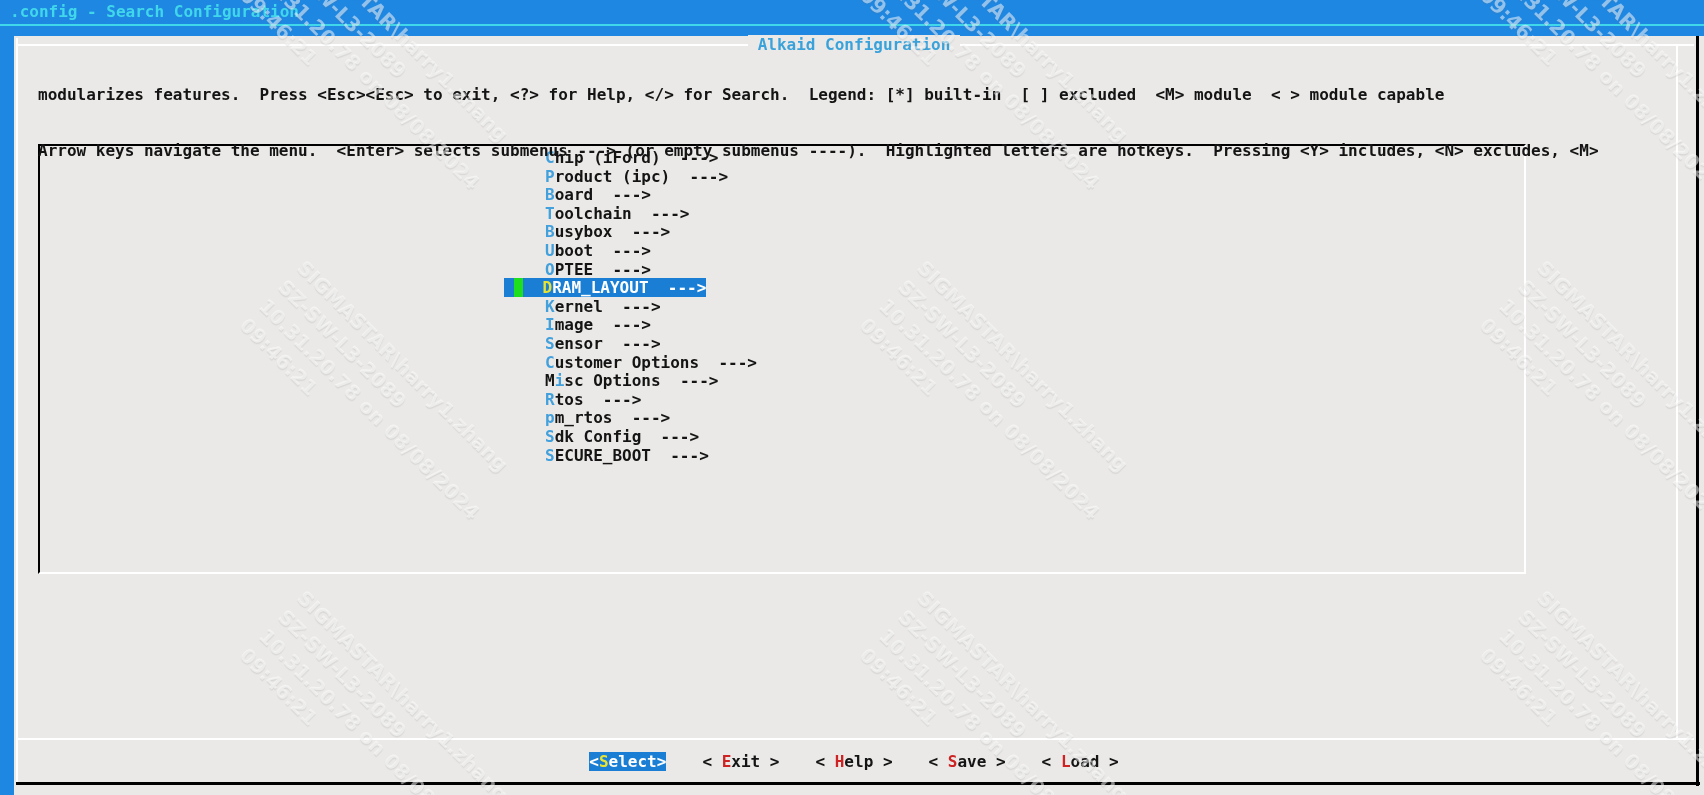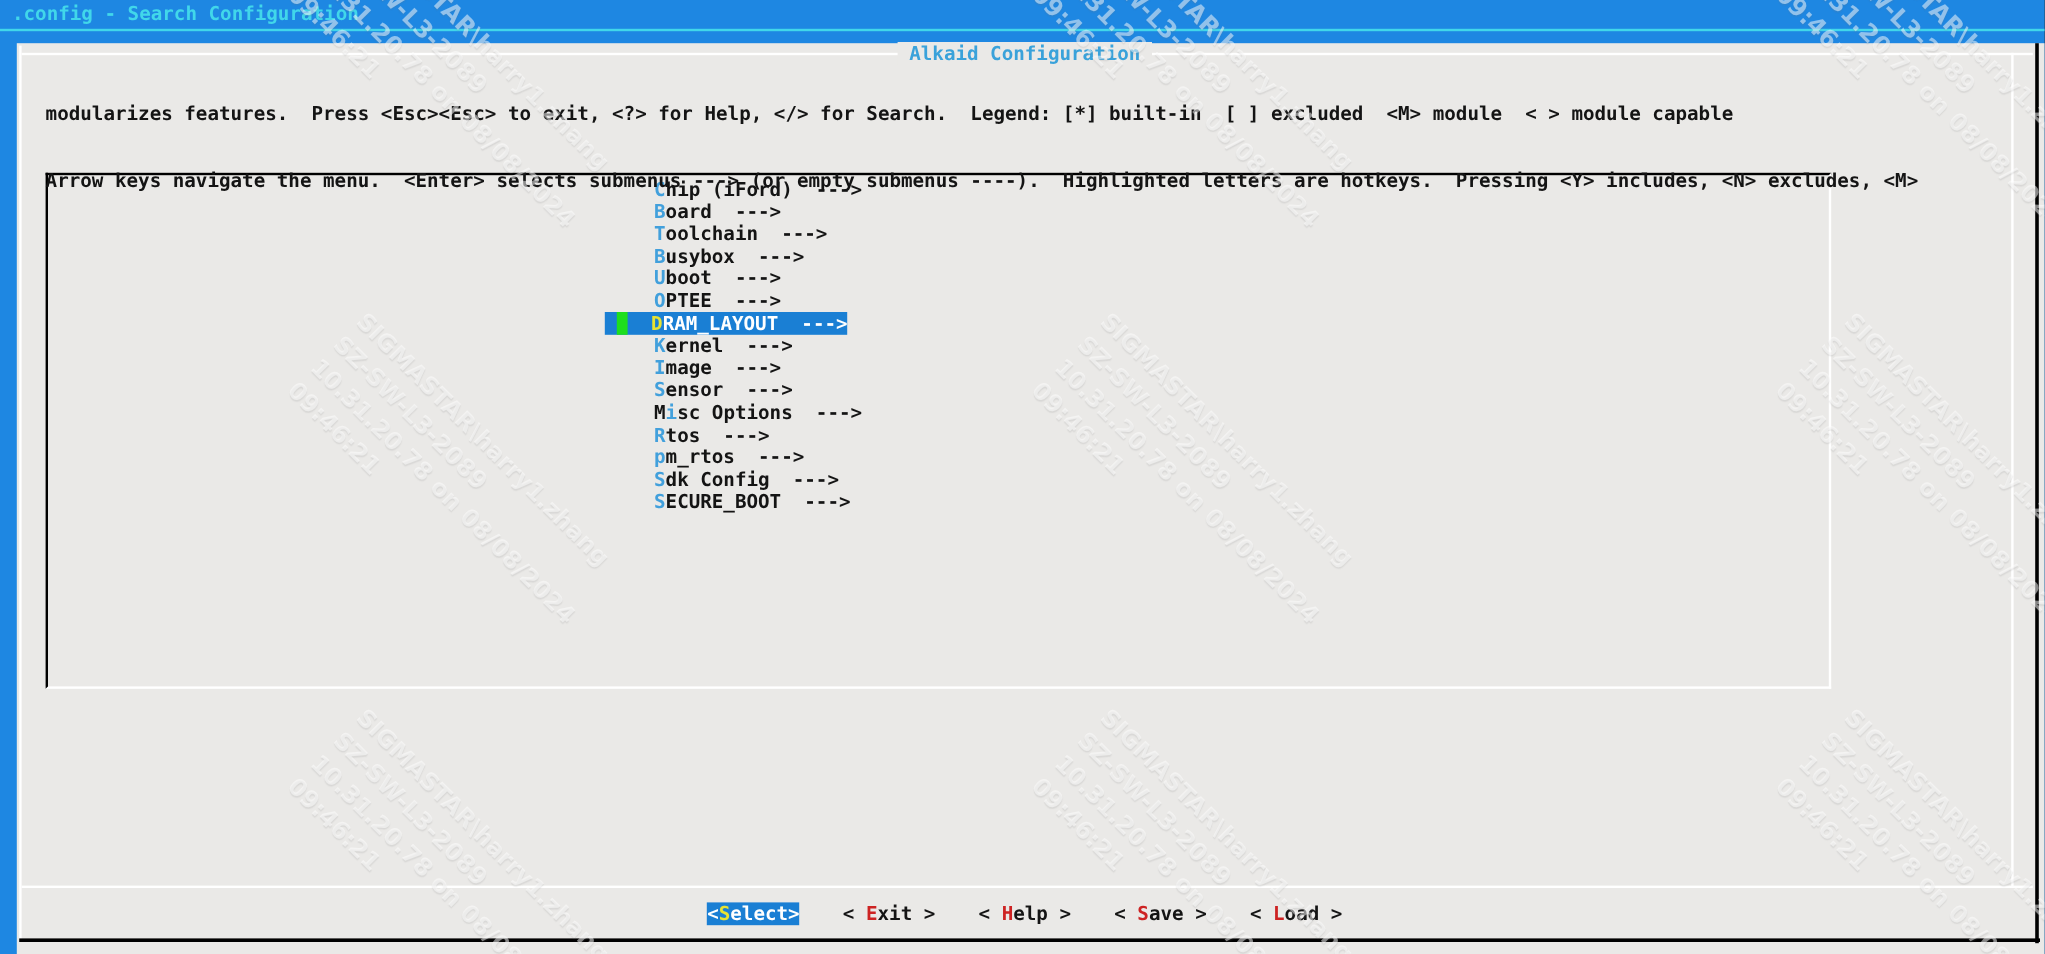--- a/index.html
+++ b/index.html
@@ -65,29 +65,31 @@
     </div>
 
     <div class="instructions">
       <div>modularizes features.  Press &lt;Esc&gt;&lt;Esc&gt; to exit, &lt;?&gt; for Help, &lt;/&gt; for Search.  Legend: [*] built-in  [ ] excluded  &lt;M&gt; module  &lt; &gt; module capable</div>
       <div>Arrow keys navigate the menu.  &lt;Enter&gt; selects submenus ---&gt; (or empty submenus ----).  Highlighted letters are hotkeys.  Pressing &lt;Y&gt; includes, &lt;N&gt; excludes, &lt;M&gt;</div>
     </div>
 
     <div class="menu-box">
       <div class="menu-rows" id="menu-rows">
           <div class="menu-row"><span class="hk">C</span>hip (iFord)  ---&gt;</div>
+          <div class="menu-row"><span class="hk">P</span>roduct (ipc)  ---&gt;</div>
           <div class="menu-row"><span class="hk">B</span>oard  ---&gt;</div>
           <div class="menu-row"><span class="hk">T</span>oolchain  ---&gt;</div>
           <div class="menu-row"><span class="hk">B</span>usybox  ---&gt;</div>
           <div class="menu-row"><span class="hk">U</span>boot  ---&gt;</div>
           <div class="menu-row"><span class="hk">O</span>PTEE  ---&gt;</div>
           <div class="menu-row selected"><span class="bar"> <span class="cursor"> </span>  <span class="hk">D</span>RAM_LAYOUT  ---&gt;</span></div>
           <div class="menu-row"><span class="hk">K</span>ernel  ---&gt;</div>
           <div class="menu-row"><span class="hk">I</span>mage  ---&gt;</div>
           <div class="menu-row"><span class="hk">S</span>ensor  ---&gt;</div>
+          <div class="menu-row"><span class="hk">C</span>ustomer Options  ---&gt;</div>
           <div class="menu-row">M<span class="hk">i</span>sc Options  ---&gt;</div>
           <div class="menu-row"><span class="hk">R</span>tos  ---&gt;</div>
           <div class="menu-row"><span class="hk">p</span>m_rtos  ---&gt;</div>
           <div class="menu-row"><span class="hk">S</span>dk Config  ---&gt;</div>
           <div class="menu-row"><span class="hk">S</span>ECURE_BOOT  ---&gt;</div>
         </div>
     </div>
 
     <div class="btn-sep"></div>
     <div class="btn-row" id="btn-row">

